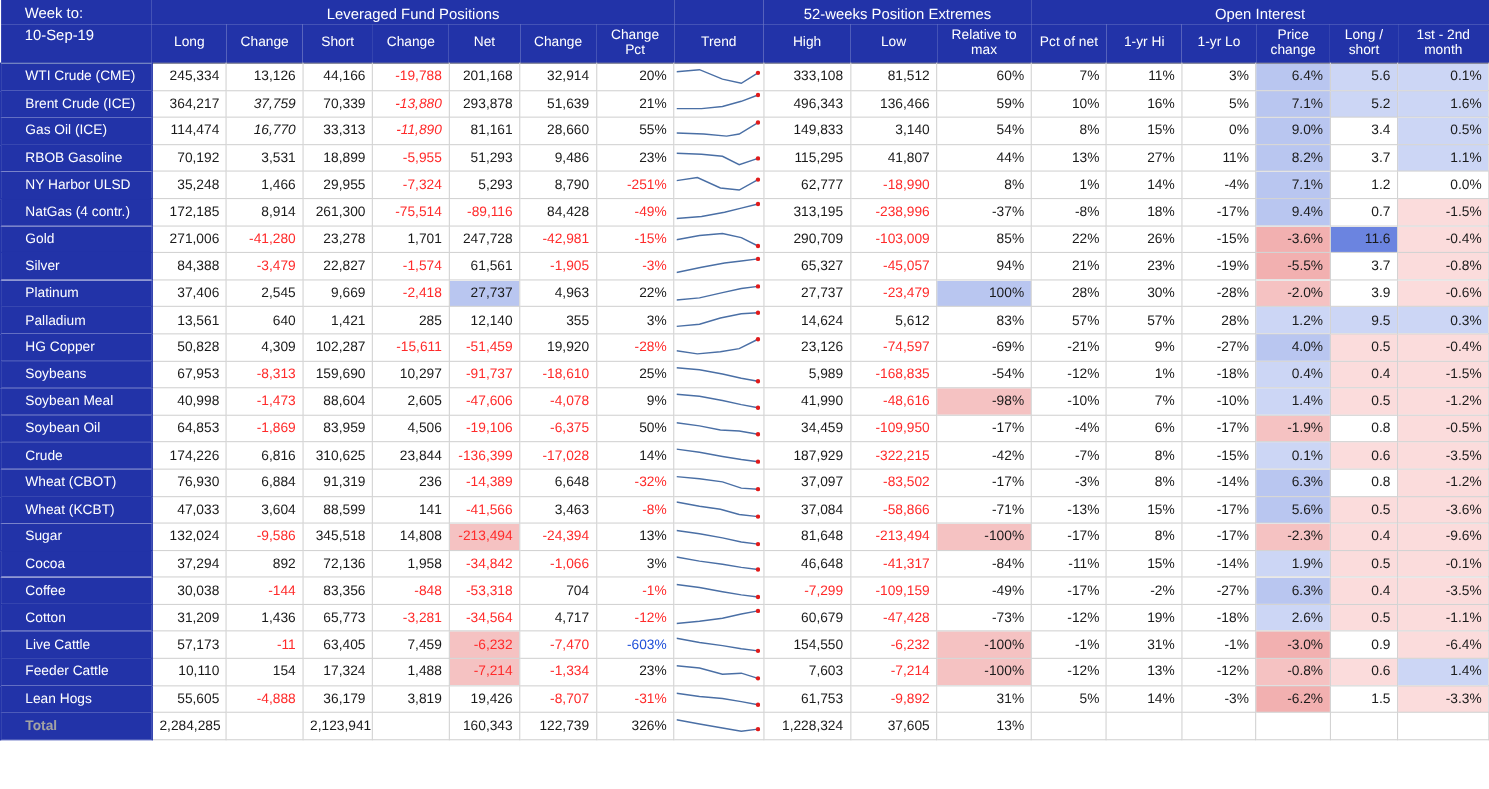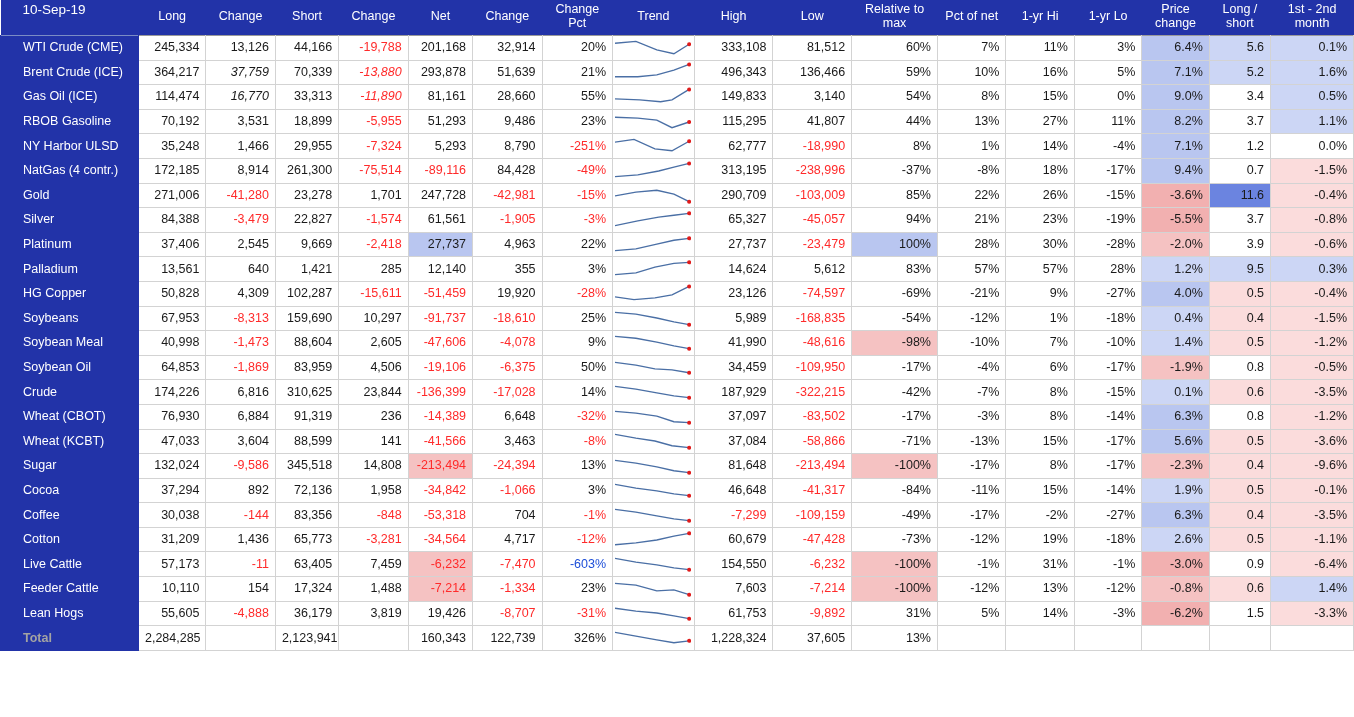--- a/index.html
+++ b/index.html
@@ -110,20 +110,27 @@
         <col style="width:84px">
       <col style="width:67px">
         <col style="width:67px">
         <col style="width:66px">
         <col style="width:66px">
       <col style="width:60px">
         <col style="width:81px">
     </colgroup>
 
     <thead>
+      <tr class="grp">
+        <th class="weekto">Week to:</th>
+        <th class="gtitle" colspan="7">Leveraged Fund Positions</th>
+        <th class="sep-l"></th>
+        <th class="gtitle sep-l" colspan="3">52-weeks Position Extremes</th>
+        <th class="gtitle sep-l" colspan="6">Open Interest</th>
+      </tr>
       <tr class="sub">
         <th class="weekdate">10-Sep-19</th>
         <th>Long</th>
         <th>Change</th>
         <th>Short</th>
         <th>Change</th>
         <th>Net</th>
         <th>Change</th>
         <th>Change Pct</th>
         <th class="sep-l">Trend</th>

